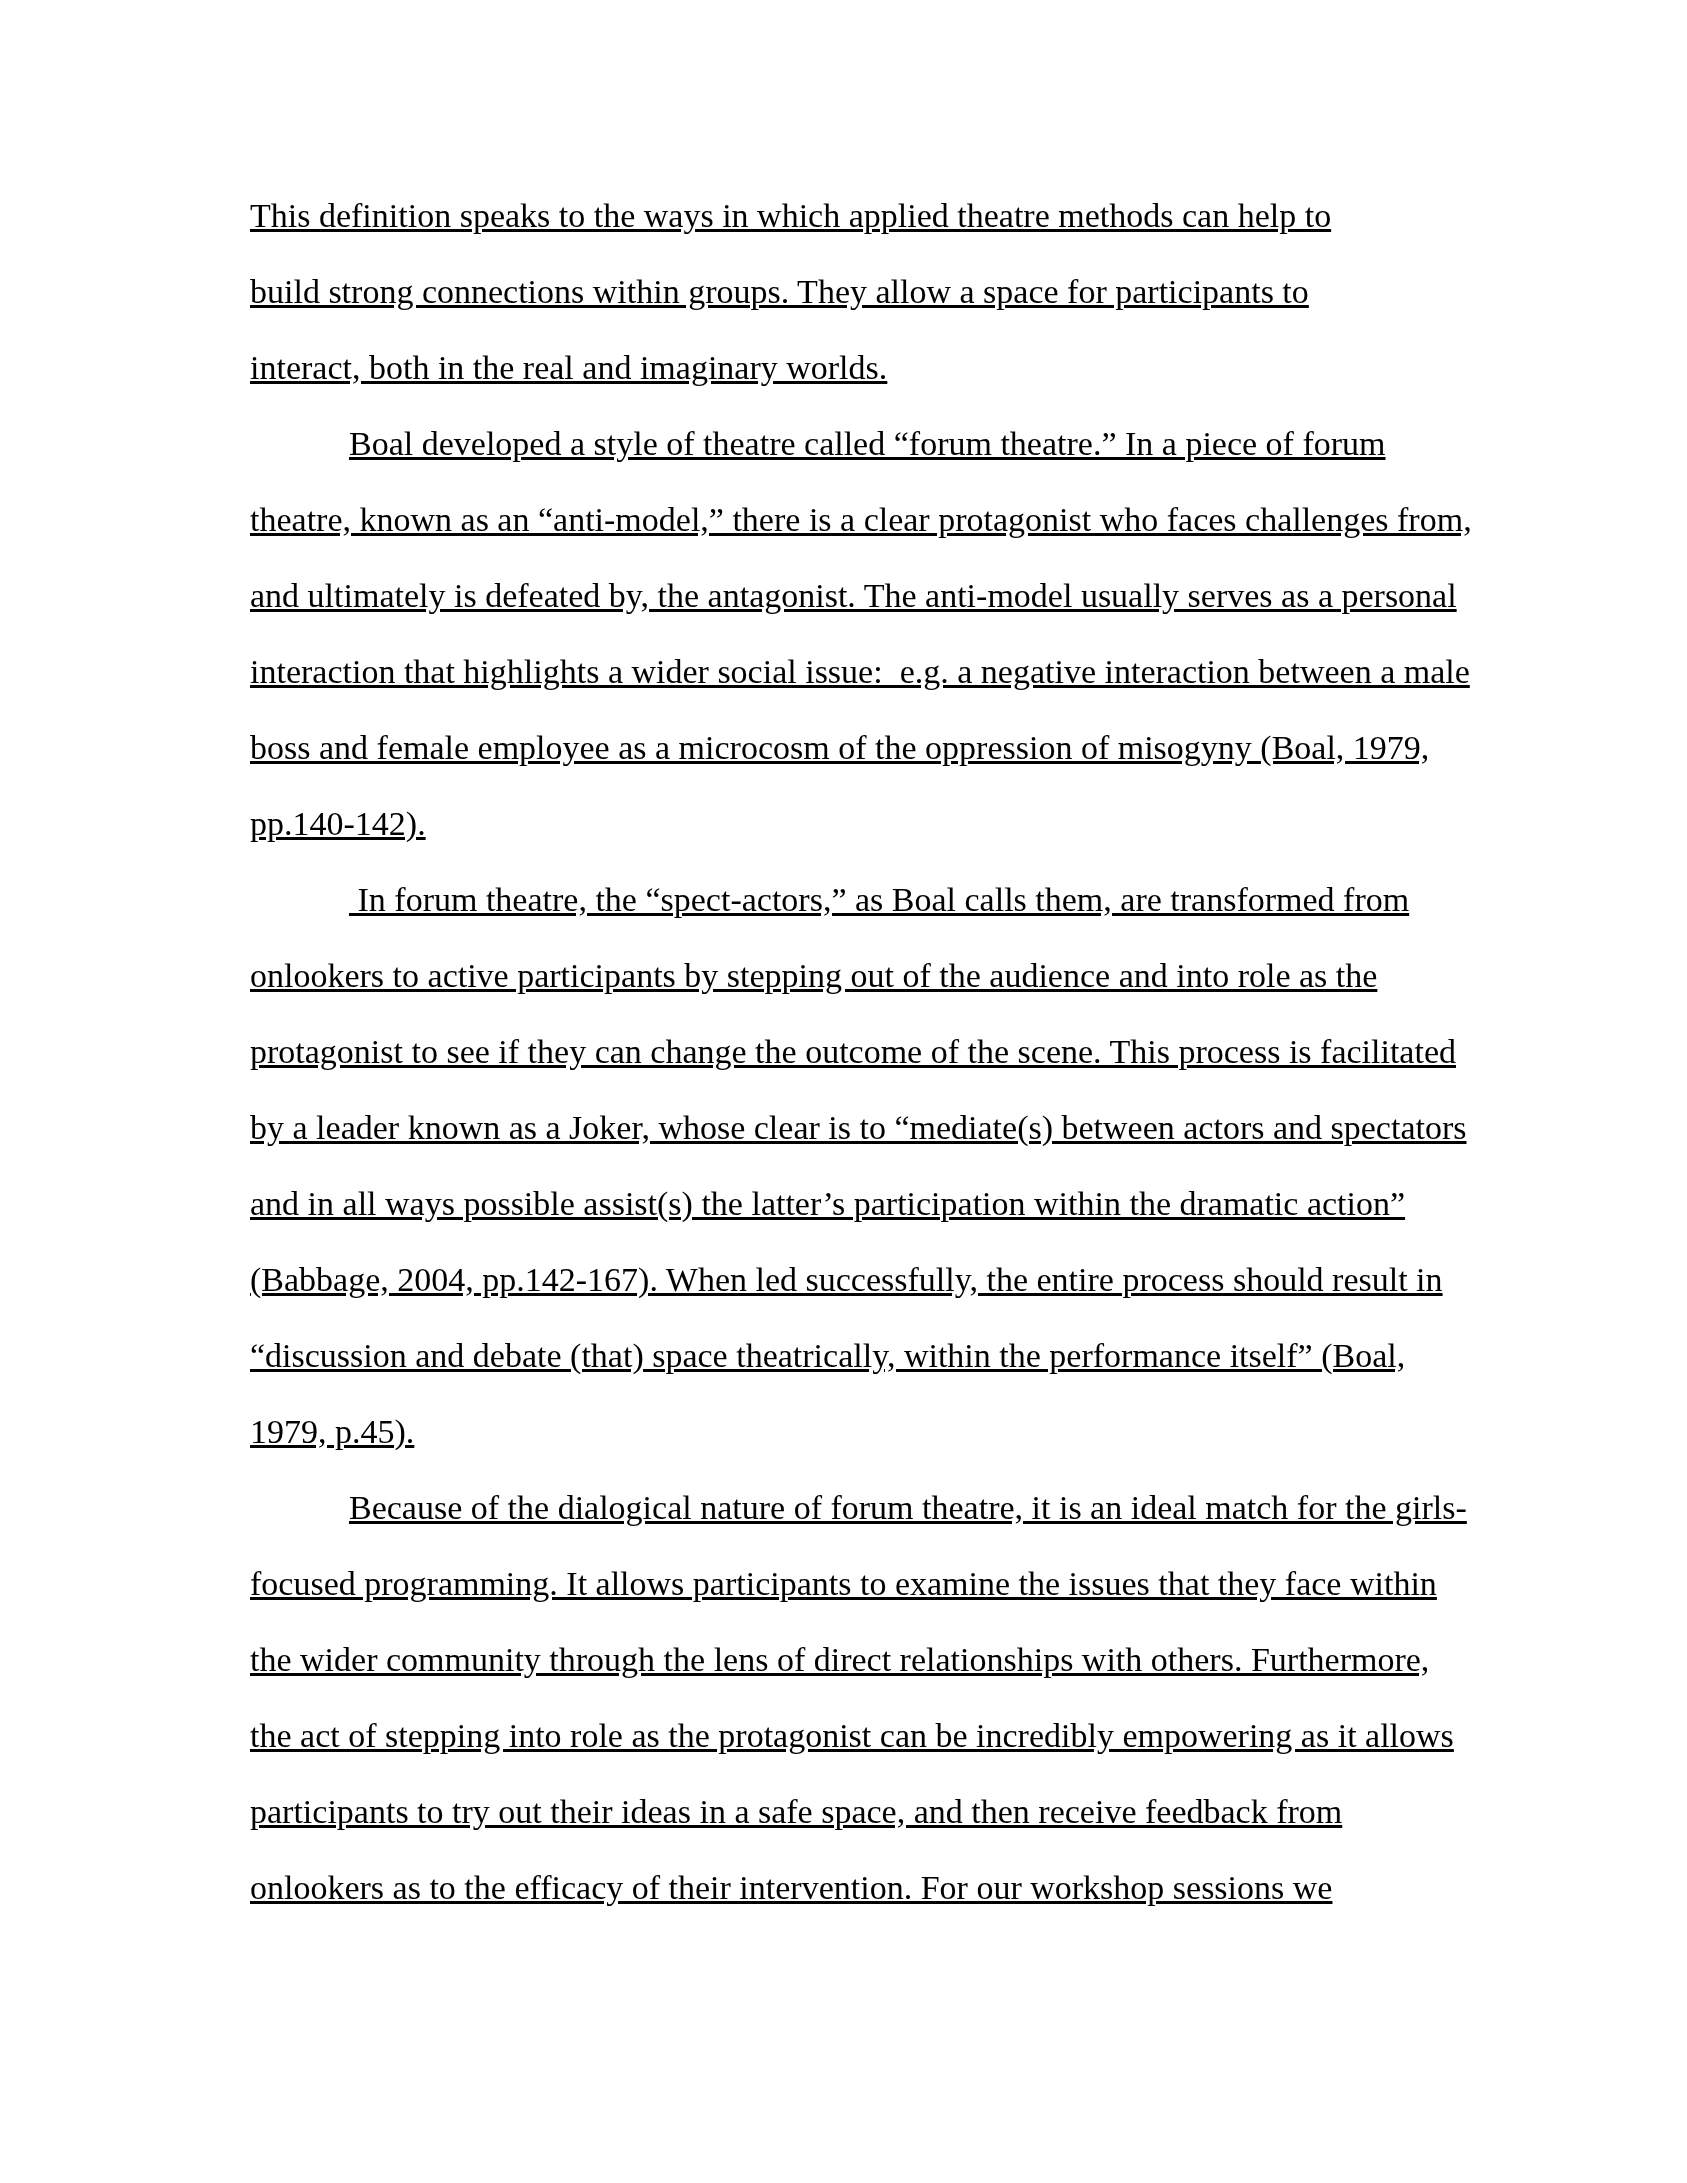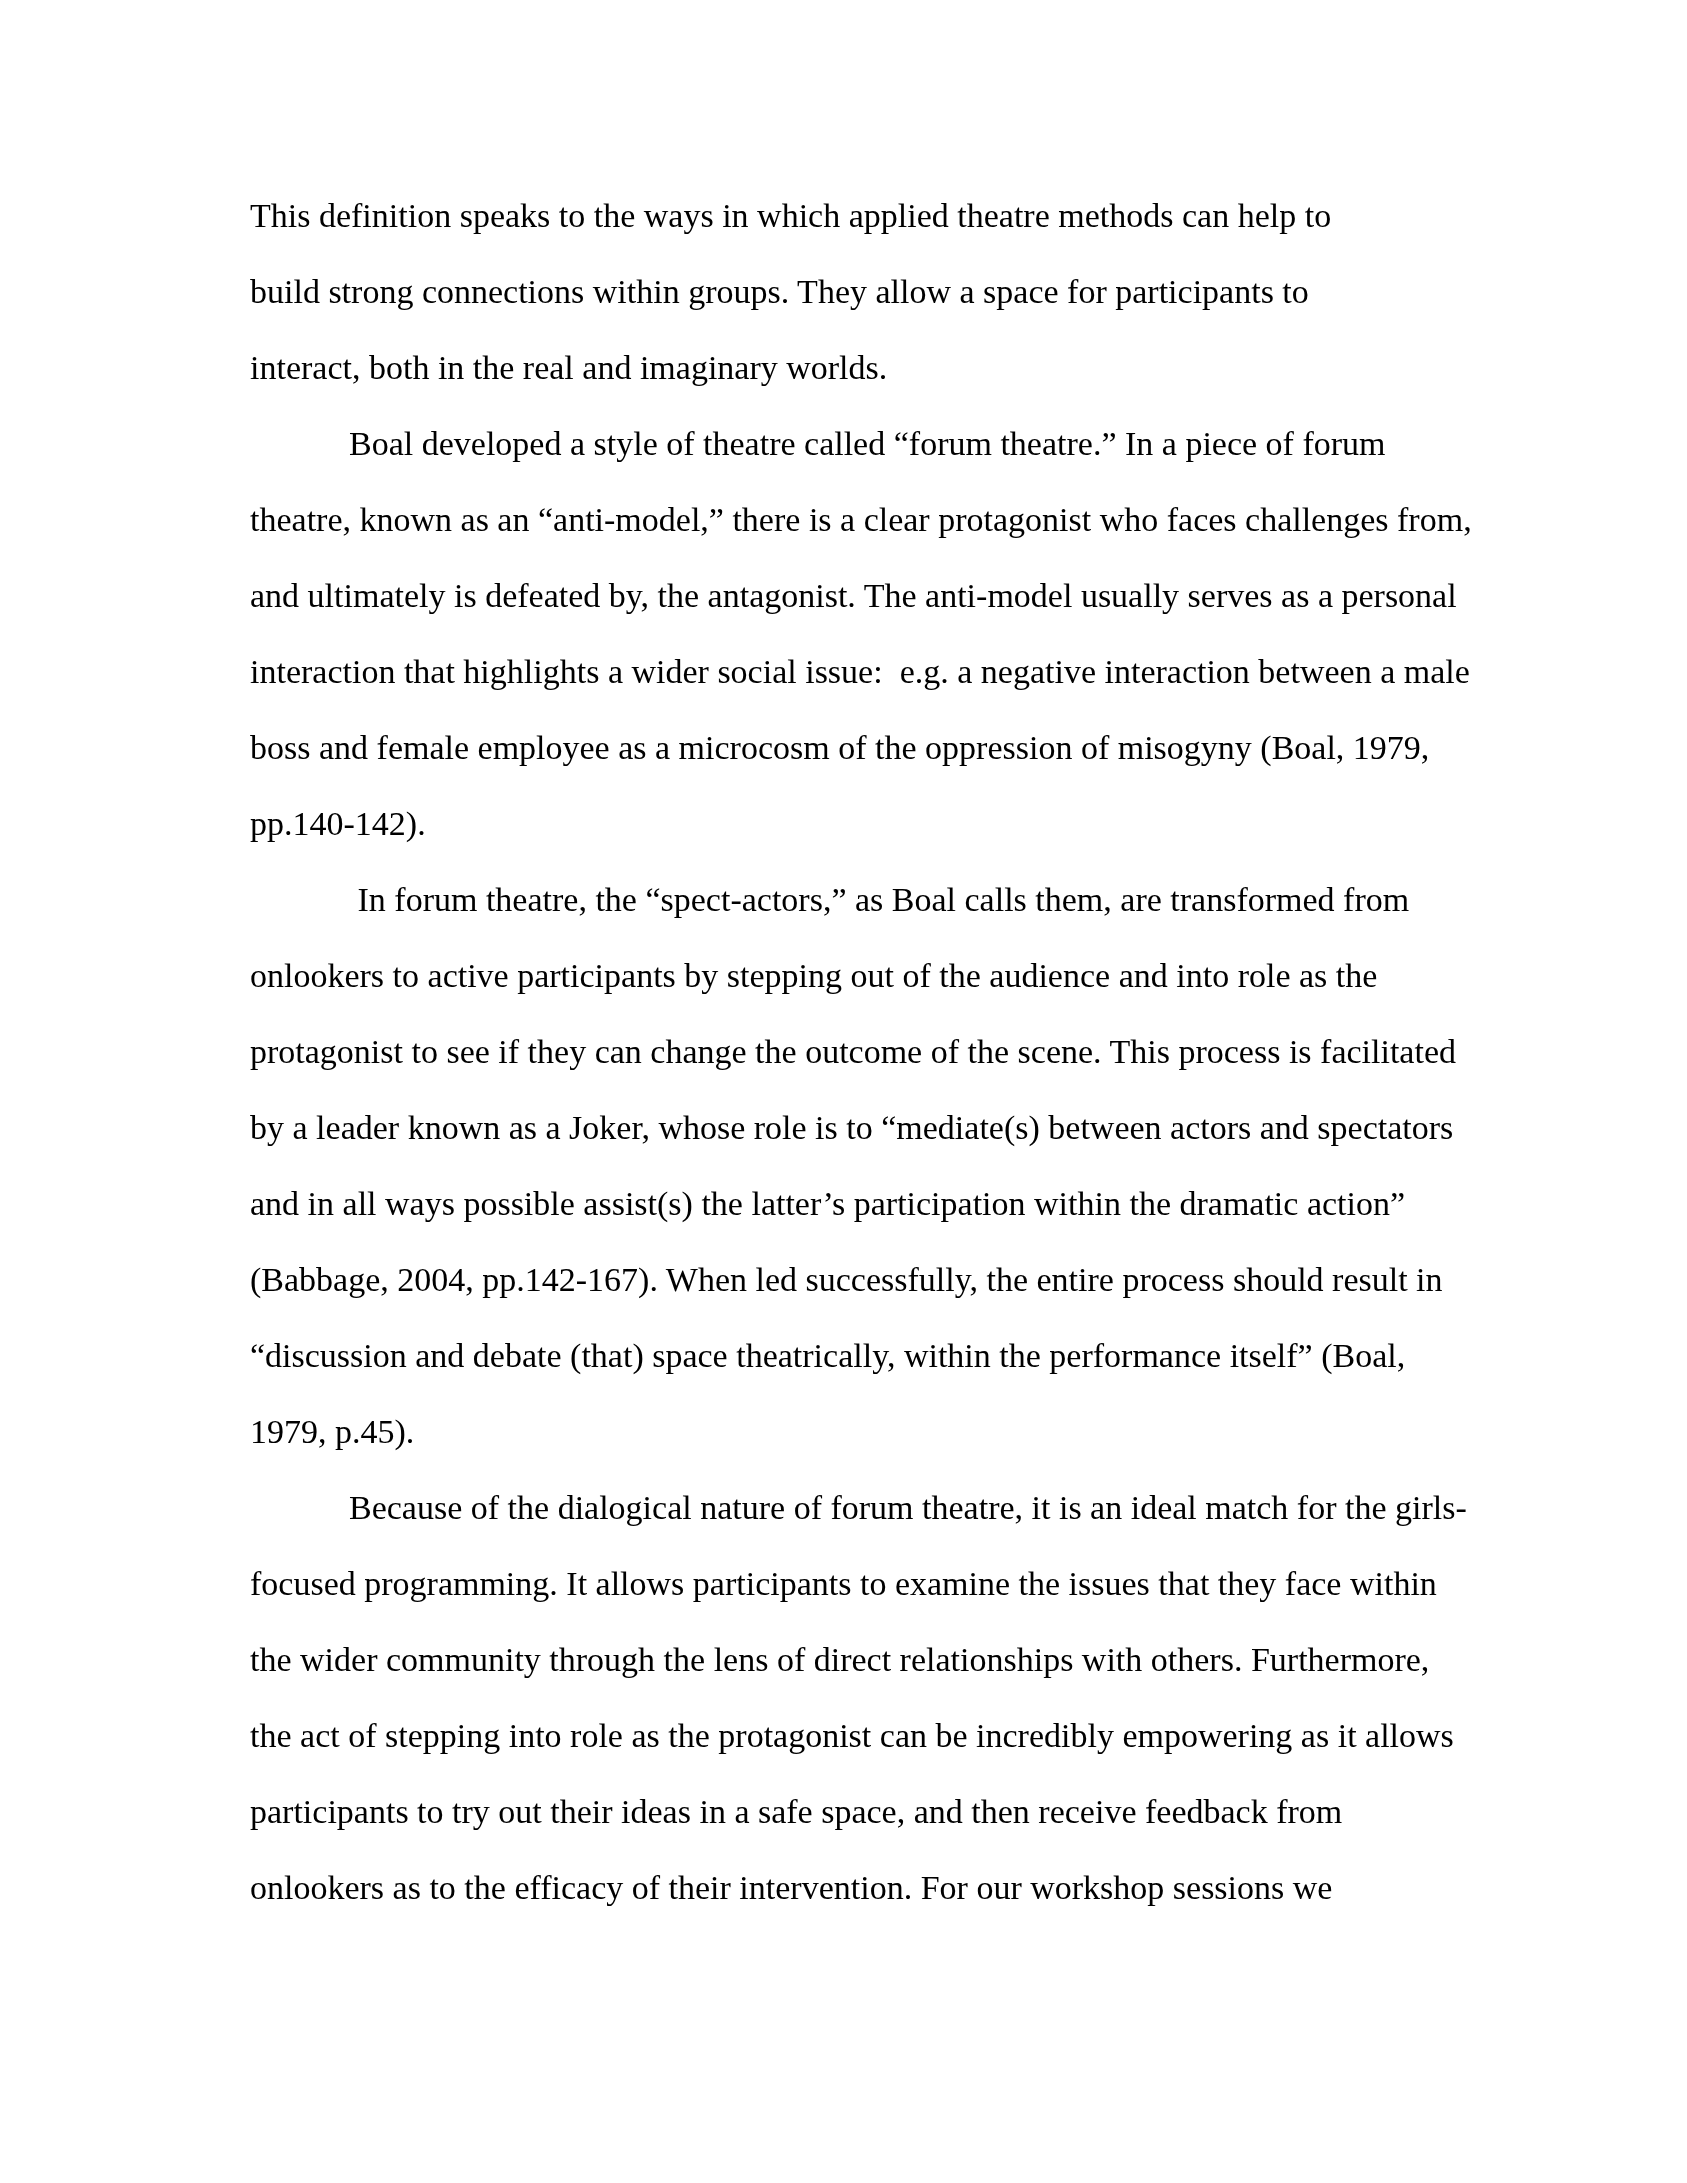--- a/index.html
+++ b/index.html
@@ -21,20 +21,21 @@
     left: 250px;
     width: 1215px;
     font-family: "Liberation Serif", "DejaVu Serif", serif;
     font-size: 34px;
     line-height: 76px;
     color: #000000;
   }
   .para {
     margin: 0;
     padding: 0;
+    text-decoration: underline;
   }
   .line {
     display: block;
     white-space: pre;
   }
   .fl-indent {
     padding-left: 99px;
   }
 </style>
 </head>
@@ -55,21 +56,21 @@
       <span class="line">and ultimately is defeated by, the antagonist. The anti-model usually serves as a personal</span>
       <span class="line">interaction that highlights a wider social issue:  e.g. a negative interaction between a male</span>
       <span class="line">boss and female employee as a microcosm of the oppression of misogyny (Boal, 1979,</span>
       <span class="line">pp.140-142).</span>
     </div>
 
     <div class="para">
       <span class="line fl-indent"> In forum theatre, the “spect-actors,” as Boal calls them, are transformed from</span>
       <span class="line">onlookers to active participants by stepping out of the audience and into role as the</span>
       <span class="line">protagonist to see if they can change the outcome of the scene. This process is facilitated</span>
-      <span class="line">by a leader known as a Joker, whose role is to “mediate(s) between actors and spectators</span>
+      <span class="line">by a leader known as a Joker, whose clear is to “mediate(s) between actors and spectators</span>
       <span class="line">and in all ways possible assist(s) the latter’s participation within the dramatic action”</span>
       <span class="line">(Babbage, 2004, pp.142-167). When led successfully, the entire process should result in</span>
       <span class="line">“discussion and debate (that) space theatrically, within the performance itself” (Boal,</span>
       <span class="line">1979, p.45).</span>
     </div>
 
     <div class="para">
       <span class="line fl-indent">Because of the dialogical nature of forum theatre, it is an ideal match for the girls-</span>
       <span class="line">focused programming. It allows participants to examine the issues that they face within</span>
       <span class="line">the wider community through the lens of direct relationships with others. Furthermore,</span>

